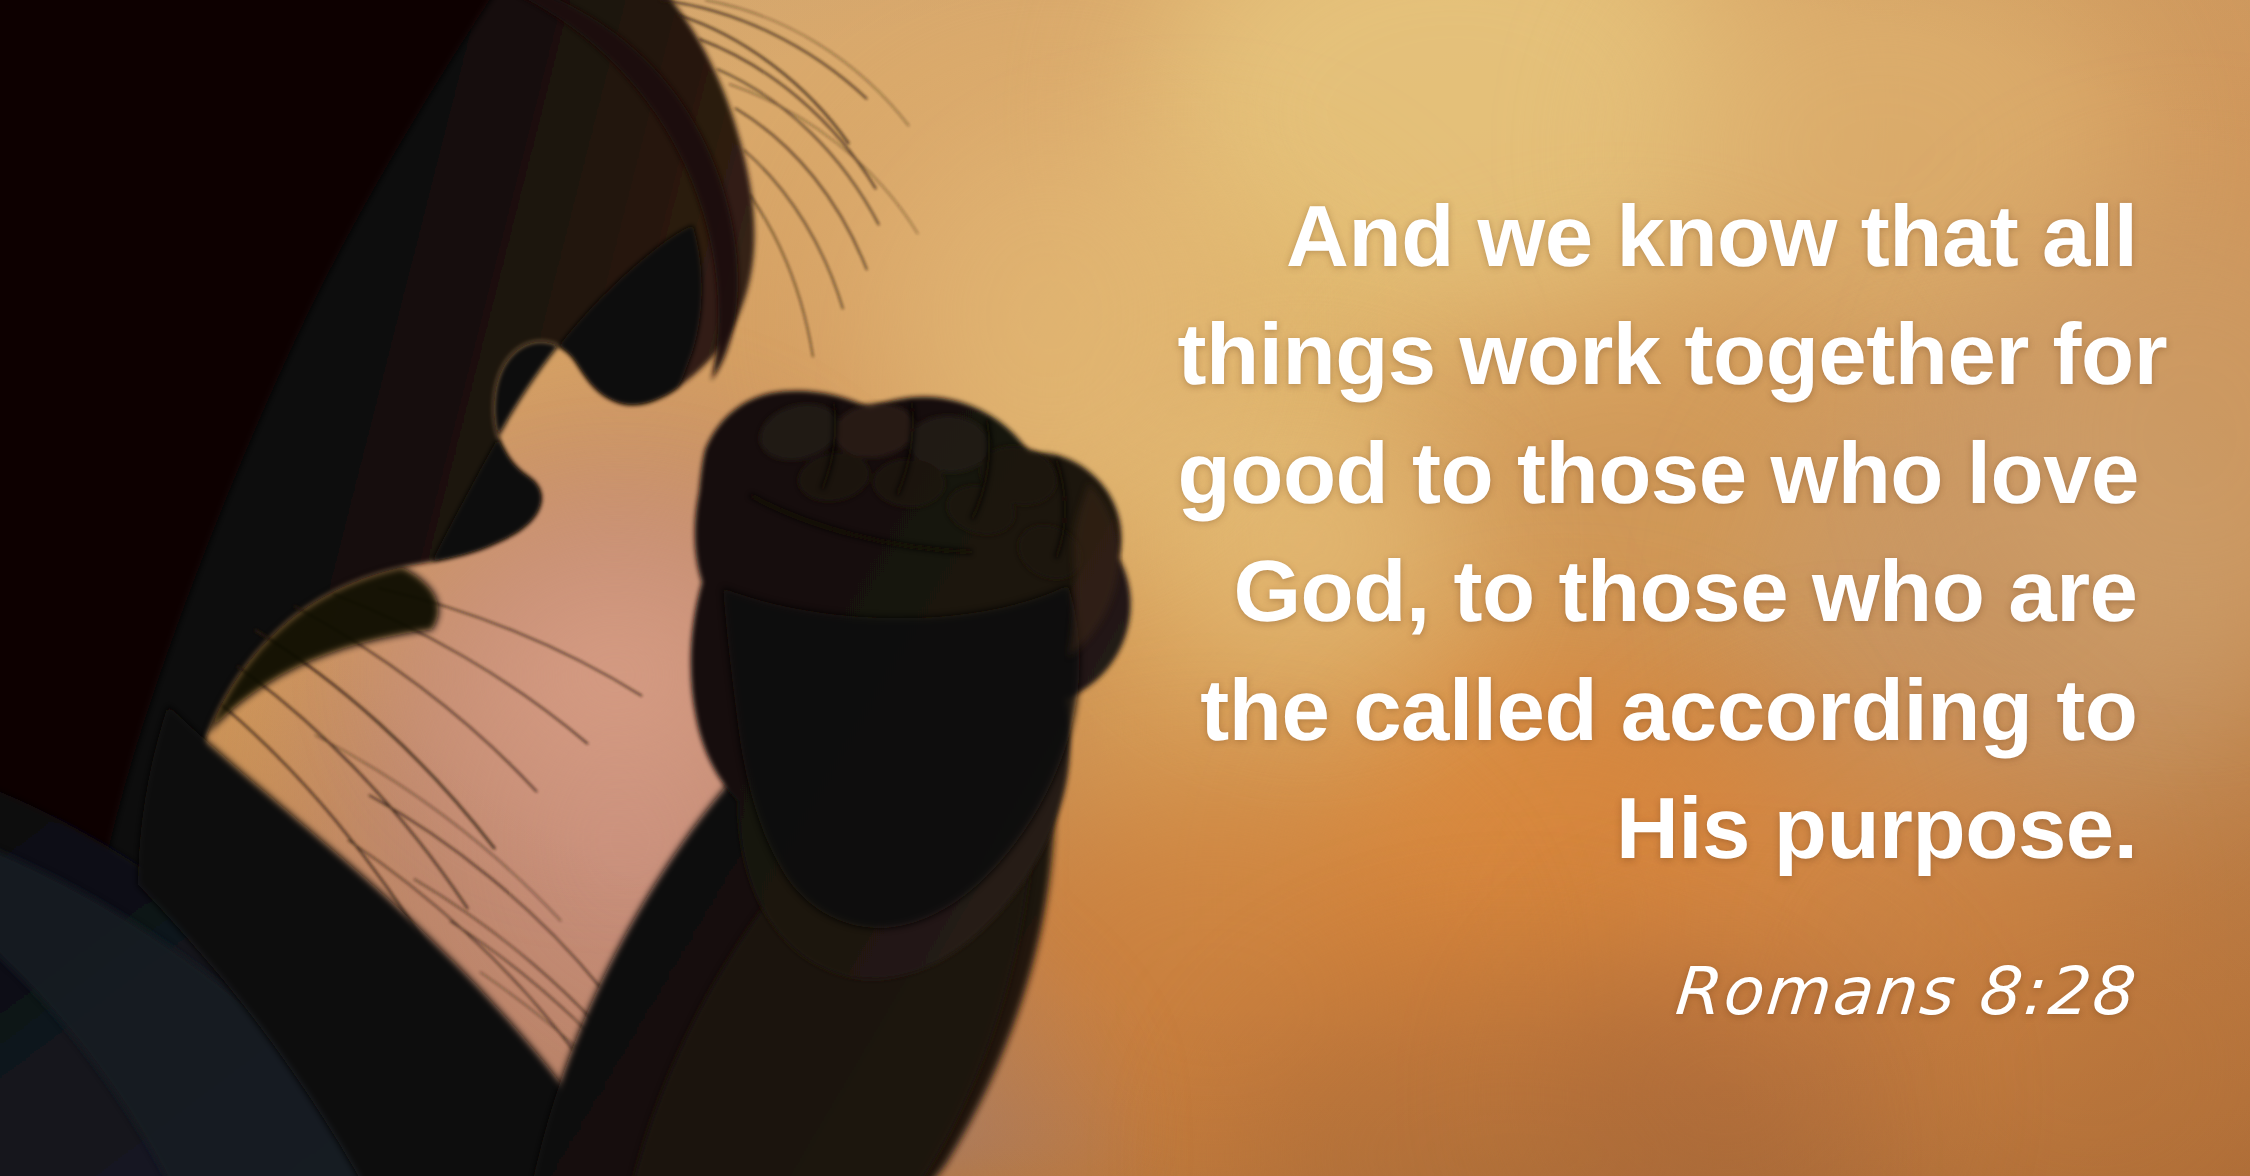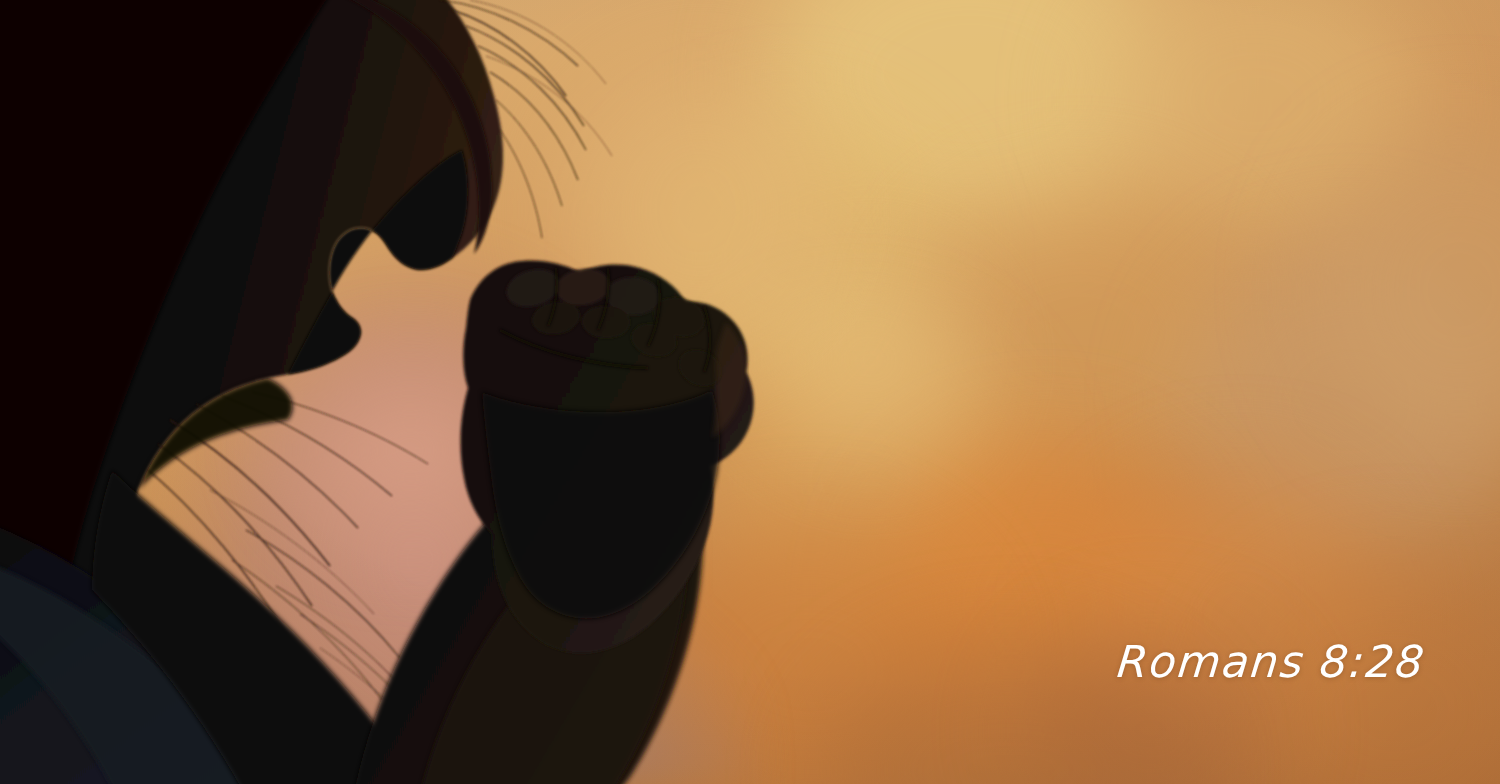--- a/index.html
+++ b/index.html
@@ -363,16 +363,24 @@
       <path filter="url(#softEdge2)" fill="#080706" opacity="0.95" d="
         M 268,378
         C 240,384 214,396 192,414
         C 168,434 150,460 138,490
         C 152,474 172,458 196,446
         C 224,432 256,424 288,420
         C 298,406 292,390 268,378 Z"></path>
     </svg>
   </div>
 
+  <div class="quote-block">
+    <div class="quote-line">And we know that all</div>
+    <div class="quote-line">things work together for</div>
+    <div class="quote-line">good to those who love</div>
+    <div class="quote-line">God, to those who are</div>
+    <div class="quote-line">the called according to</div>
+    <div class="quote-line">His purpose.</div>
+  </div>
 
   <div class="reference">Romans 8:28</div>
 
 </div>
 
 </body></html>

